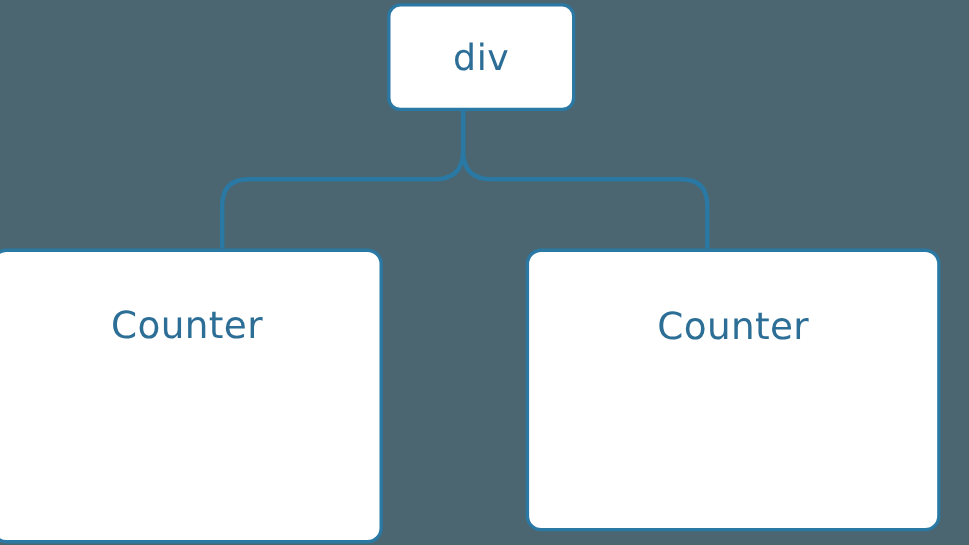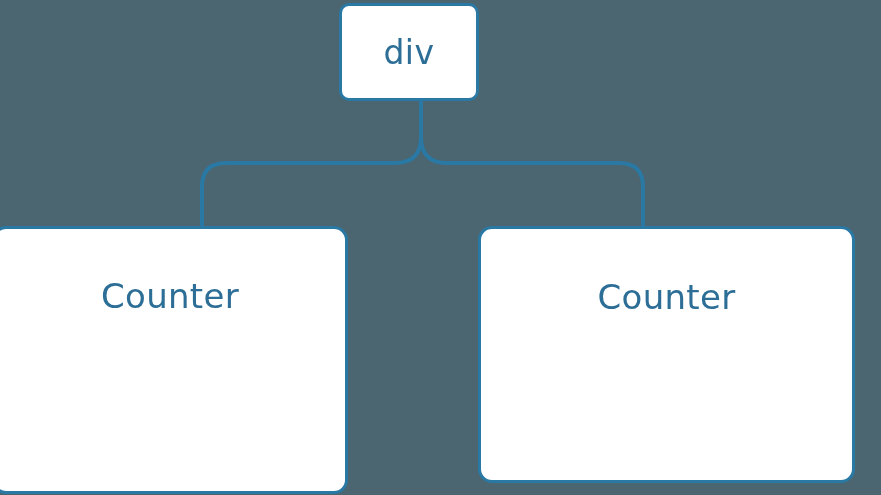--- a/index.html
+++ b/index.html
@@ -34,25 +34,24 @@
     position: absolute;
     box-sizing: border-box;
     background: #ffffff;
     border: 3px solid #2a78a4;
     border-radius: 12px;
     display: flex;
     align-items: center;
     justify-content: center;
   }
   #root-node {
-    left: 339px;
+    left: 352px;
     top: 3px;
-    width: 140px;
+    width: 171px;
     height: 98px;
-    border-radius: 10px;
   }
   .node-label {
     color: #2c6e96;
     font-size: 33px;
     font-weight: 400;
     letter-spacing: 0.5px;
     line-height: 1;
   }
 
   

